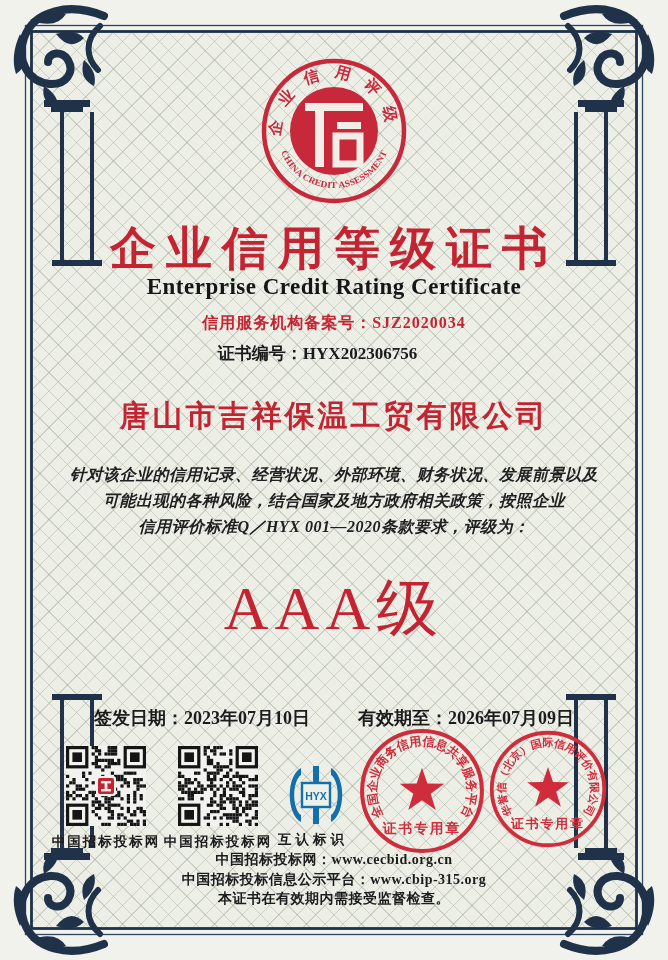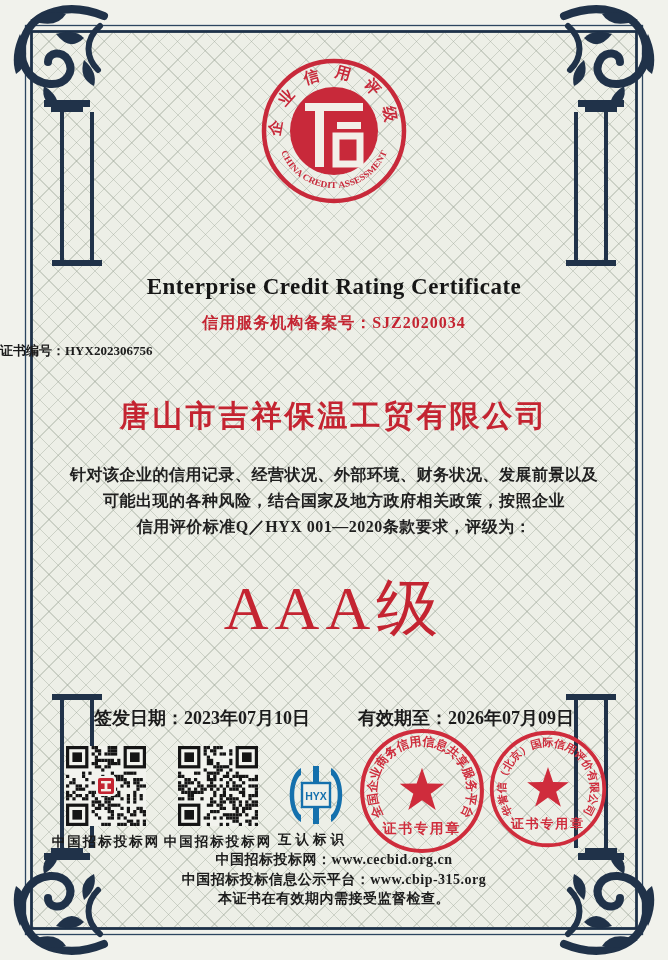--- a/index.html
+++ b/index.html
@@ -13,23 +13,23 @@
       repeating-linear-gradient(-45deg, rgba(150,160,145,.38) 0 1px, transparent 1px 13px);
     z-index:0;
   }
   svg.frame{position:absolute;left:0;top:0;z-index:1;}
   .content{position:absolute;inset:0;z-index:2;}
   .center{position:absolute;left:0;right:0;text-align:center;}
   .emblem{position:absolute;left:50%;transform:translateX(-50%);top:46px;}
   .title{top:218px;font-size:46px;font-weight:bold;color:#c42431;letter-spacing:10px;}
   .subtitle{top:274px;font-size:23px;font-weight:bold;color:#161616;letter-spacing:.5px;}
   .filing{top:313px;font-size:16px;font-weight:bold;color:#c42431;letter-spacing:1px;}
-  .certno{top:342px;font-size:13px;font-weight:bold;color:#1b1b1b;text-align:left;padding-right:33px;}
+  .certno{top:342px;font-size:17px;font-weight:bold;color:#1b1b1b;text-align:center;padding-right:33px;}
   .company{top:396px;font-size:30px;font-weight:bold;color:#c42431;letter-spacing:3px;}
-  .body-text{top:462px;font-size:16px;font-weight:bold;color:#202020;line-height:26px;letter-spacing:.5px;}
+  .body-text{top:462px;font-size:16px;font-weight:bold;color:#202020;line-height:26px;letter-spacing:.5px;font-style:italic;}
   .rating{top:566px;font-size:62px;font-weight:normal;color:#c42431;letter-spacing:6px;}
   .dates{top:658px;display:flex;justify-content:center;gap:48px;font-size:18px;font-weight:bold;color:#1b1b1b;margin-top:48px;}
   .bottom-row{position:absolute;left:0;top:740px;width:668px;height:124px;z-index:3;}
   .qr-item{position:absolute;width:112px;display:flex;flex-direction:column;align-items:center;}
   .qr-box{position:relative;width:80px;height:80px;background:#f2f3ee;}
   .qr-center-logo{position:absolute;left:30px;top:30px;width:20px;height:20px;}
   .qr-label,.hyx-label{margin-top:7px;font-size:13.5px;font-weight:bold;color:#1b1b1b;letter-spacing:2px;white-space:nowrap;}
   .hyx-item{position:absolute;left:276px;top:26px;width:72px;display:flex;flex-direction:column;align-items:flex-end;}
   .hyx-label{letter-spacing:4px;}
   .seal{position:absolute;}
@@ -83,20 +83,21 @@
       </text>
       <circle cx="85" cy="85" r="44" fill="#c8293a"></circle>
       <g fill="#f3efe8">
         <rect x="56" y="57" width="58" height="8"></rect>
         <rect x="66" y="65" width="9" height="56"></rect>
         <rect x="88" y="76" width="24" height="7"></rect>
         <rect x="87" y="90" width="24" height="28" fill="none" stroke="#f3efe8" stroke-width="7"></rect>
       </g>
     </svg>
 
+    <div class="center title">企业信用等级证书</div>
     <div class="center subtitle">Enterprise Credit Rating Certificate</div>
     <div class="center filing">信用服务机构备案号：SJZ2020034</div>
     <div class="center certno">证书编号：HYX202306756</div>
 
     <div class="center company">唐山市吉祥保温工贸有限公司</div>
 
     <div class="center body-text">
       <div>针对该企业的信用记录、经营状况、外部环境、财务状况、发展前景以及</div>
       <div>可能出现的各种风险，结合国家及地方政府相关政策，按照企业</div>
       <div>信用评价标准Q／HYX 001—2020条款要求，评级为：</div>

